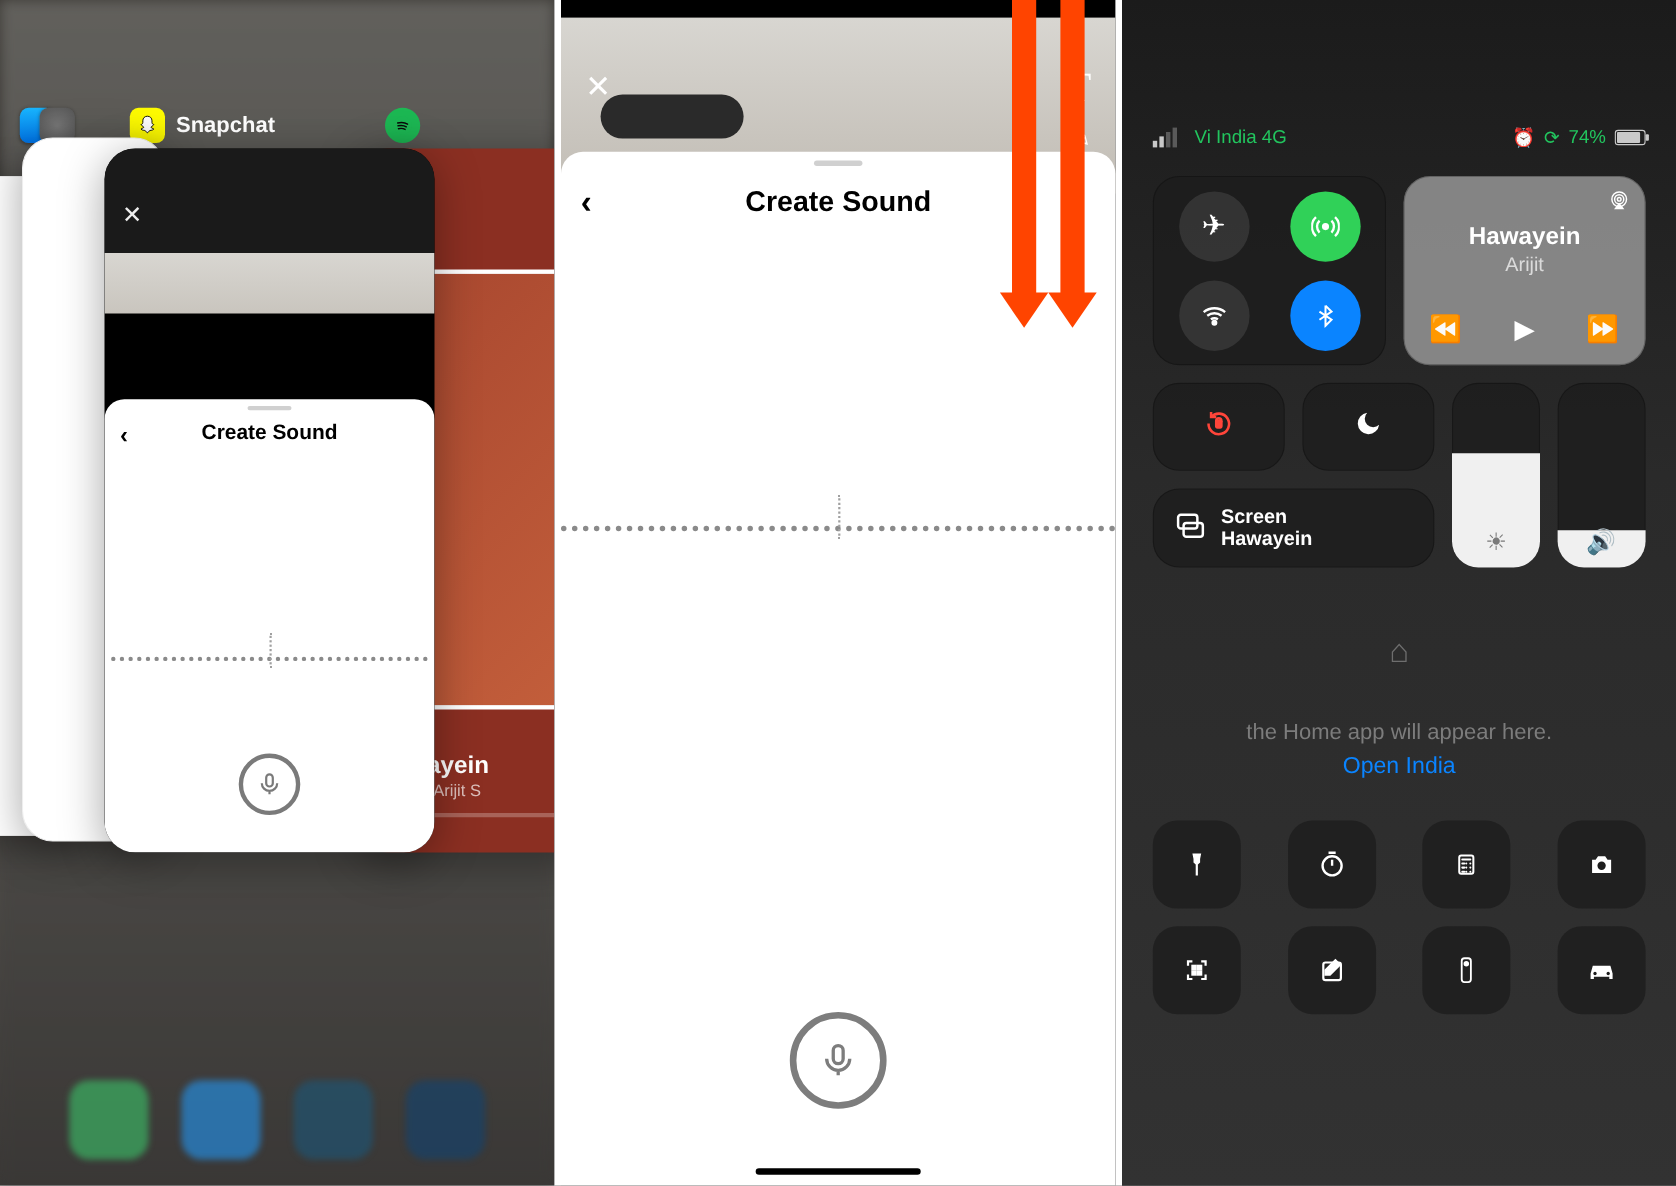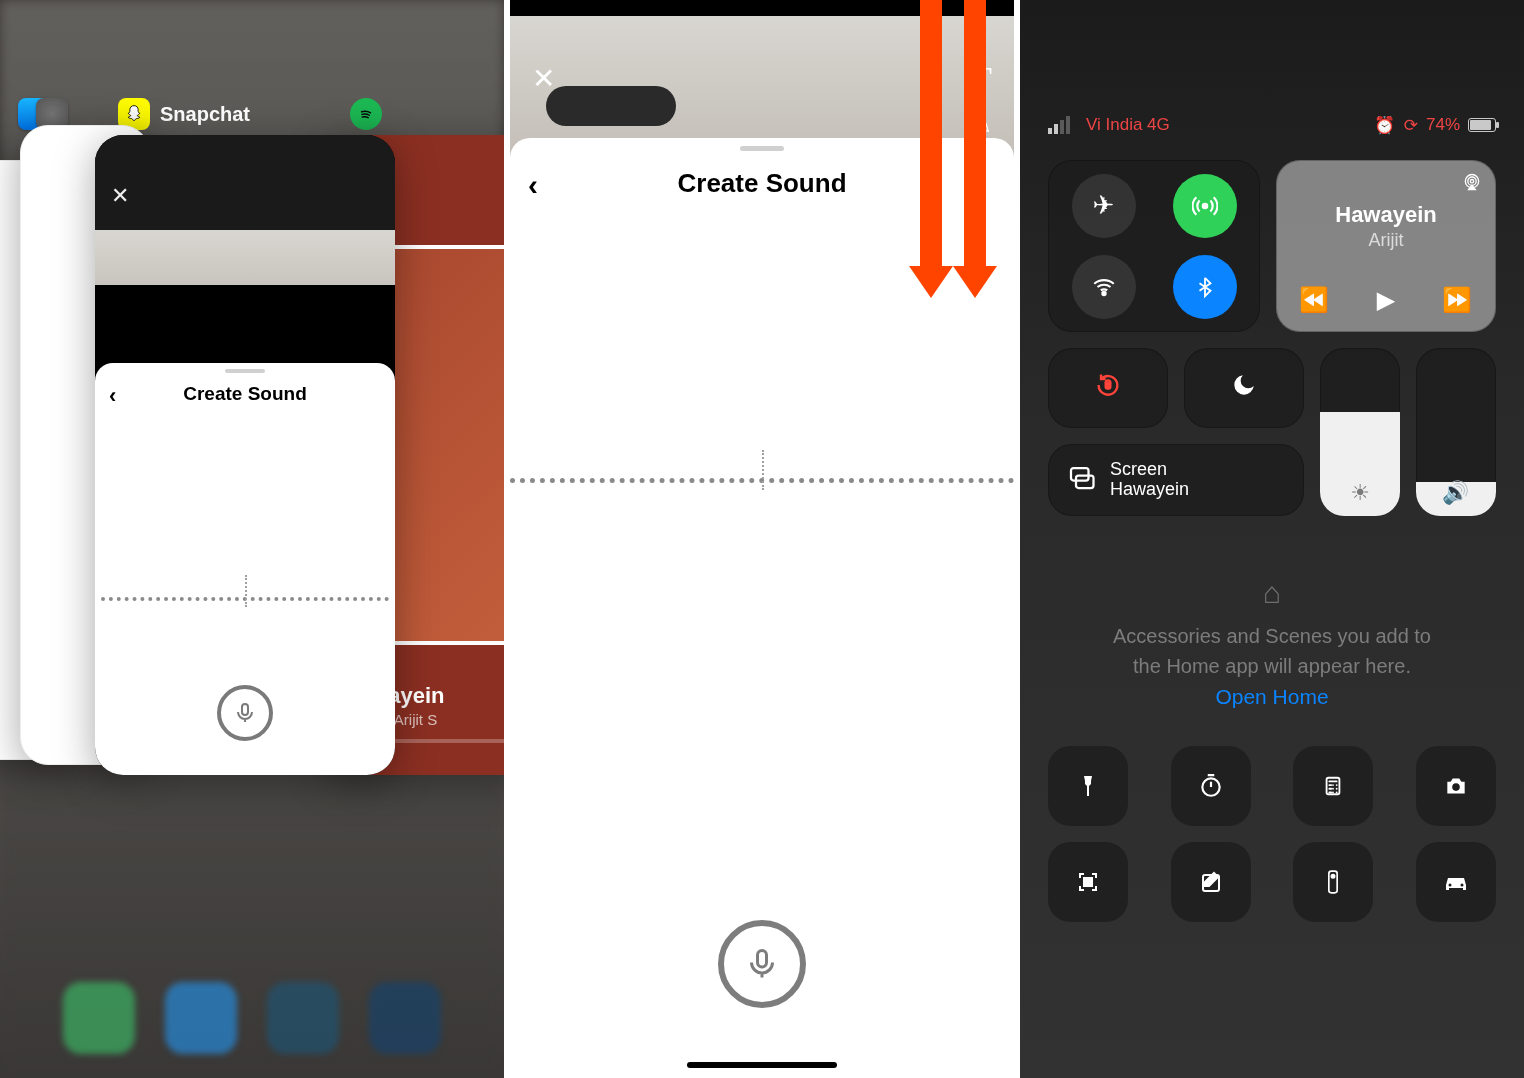--- a/index.html
+++ b/index.html
@@ -87,21 +87,21 @@
   .p2 .homebar{position:absolute;bottom:10px;left:50%;transform:translateX(-50%);width:150px;height:6px;border-radius:6px;background:#000;}
   
   .arrow{position:absolute;width:22px;background:#ff4400;}
   .arrow::after{content:"";position:absolute;bottom:-28px;left:50%;transform:translateX(-50%);border-left:22px solid transparent;border-right:22px solid transparent;border-top:32px solid #ff4400;}
   .arrow1{top:0;height:270px;right:72px;}
   .arrow2{top:0;height:270px;right:28px;}
 
   
   .p3{background:#232323;}
   .p3 .dark{position:absolute;inset:0;background:linear-gradient(#1b1b1b 0%,#2a2a2a 40%,#323232 100%);}
-  .status{position:absolute;top:112px;left:0;right:0;height:26px;display:flex;justify-content:space-between;align-items:center;padding:0 28px;color:#ef4444;font-size:17px;}
+  .status{position:absolute;top:112px;left:0;right:0;height:26px;display:flex;justify-content:space-between;align-items:center;padding:0 28px;color:#22c55e;font-size:17px;}
   .status .sig{display:flex;align-items:flex-end;gap:2px;margin-right:8px;}
   .status .sig i{width:4px;background:#c9c9c9;}
   .status .sig i:nth-child(1){height:6px;}
   .status .sig i:nth-child(2){height:10px;}
   .status .sig i:nth-child(3){height:14px;background:#5a5a5a;}
   .status .sig i:nth-child(4){height:18px;background:#5a5a5a;}
   .status .right{display:flex;align-items:center;gap:8px;}
   .status .batt{width:28px;height:14px;border:1.5px solid #c9c9c9;border-radius:3px;position:relative;}
   .status .batt::after{content:"";position:absolute;right:-4px;top:3px;width:3px;height:6px;background:#c9c9c9;border-radius:1px;}
   .status .batt .fill{position:absolute;left:1px;top:1px;bottom:1px;width:82%;background:#c9c9c9;border-radius:1px;}
@@ -325,40 +325,40 @@
       <div class="slider tile">
         <div class="fill" style="height:62%;"></div>
         <div class="icn">☀︎</div>
       </div>
       <div class="slider tile">
         <div class="fill" style="height:20%;"></div>
         <div class="icn" style="color:#fff">🔊</div>
       </div>
     </div>
 
-    <div class="cc-row cc-row3" style="right:220px;">
+    <div class="cc-row cc-row3" style="right:220px;font-weight:bold;">
       <div class="tile mirror">
         <span>
           <svg width="30" height="30" viewBox="0 0 24 24" fill="none" stroke="#fff" stroke-width="1.8">
               <rect x="4" y="4" width="14" height="10" rx="2"></rect>
               <rect x="8" y="10" width="14" height="10" rx="2"></rect>
             </svg>
         </span>
         <span style="line-height:1.1">
           <span>Screen</span><br>
           <span>Hawayein</span>
         </span>
       </div>
     </div>
 
     <div class="home-msg">
       <span class="hicon">⌂</span>
-      <span>Accessories and Scenes you add to</span><br>
+      <br>
       <span>the Home app will appear here.</span><br>
-      <a href="#">Open Home</a>
+      <a href="#">Open India</a>
     </div>
 
     <div class="cc-row cc-row4">
       <div class="sq-row" style="justify-content:space-between;width:100%;">
         <div class="sq">
           <svg width="24" height="24" viewBox="0 0 24 24" fill="#fff">
               <path d="M8 2h8l-1 5v3l-2 2v10h-2V12l-2-2V7z"></path>
             </svg>
         </div>
         <div class="sq">

